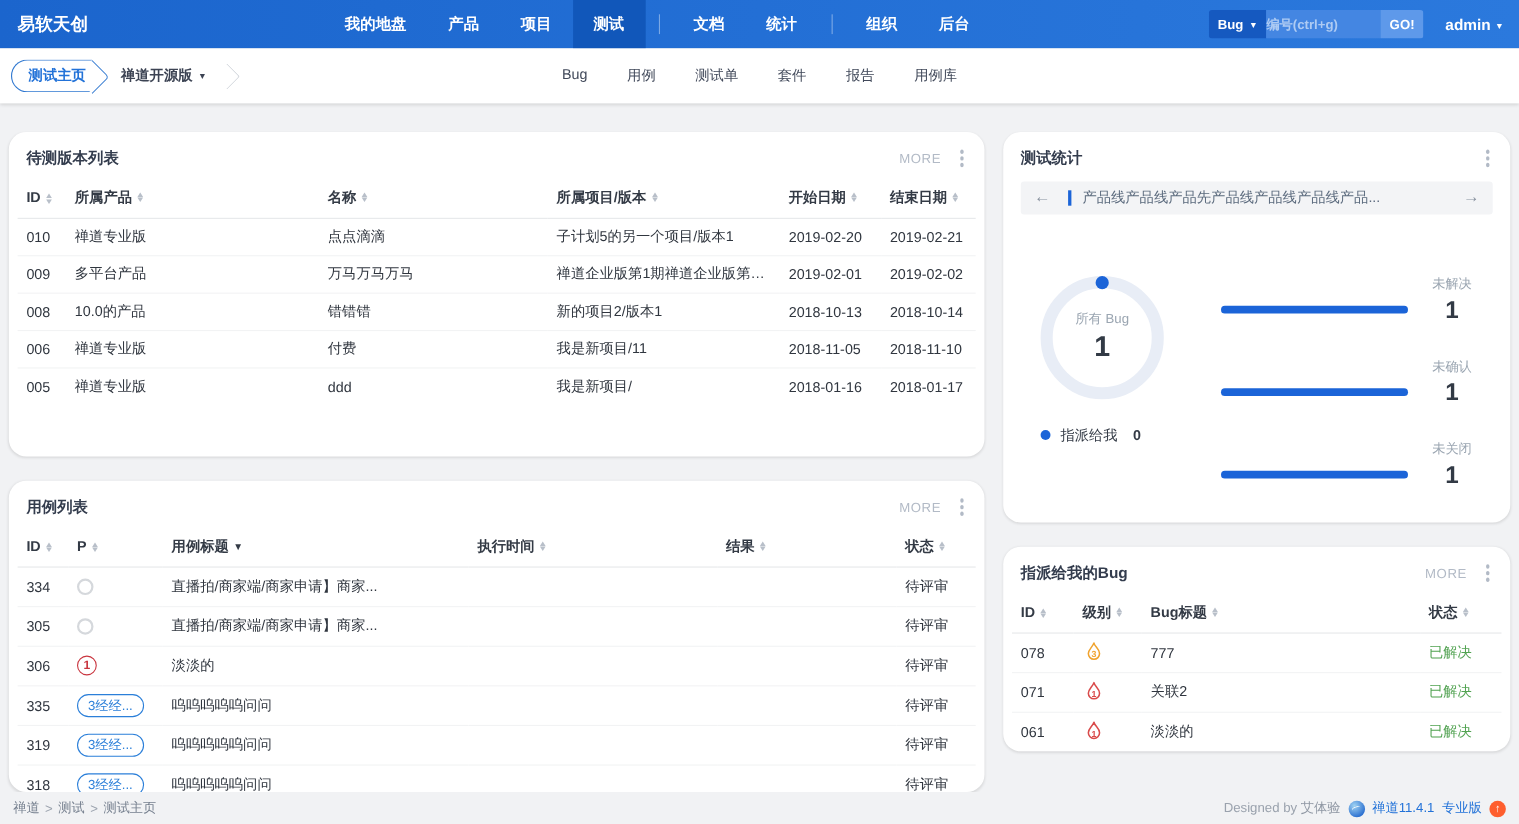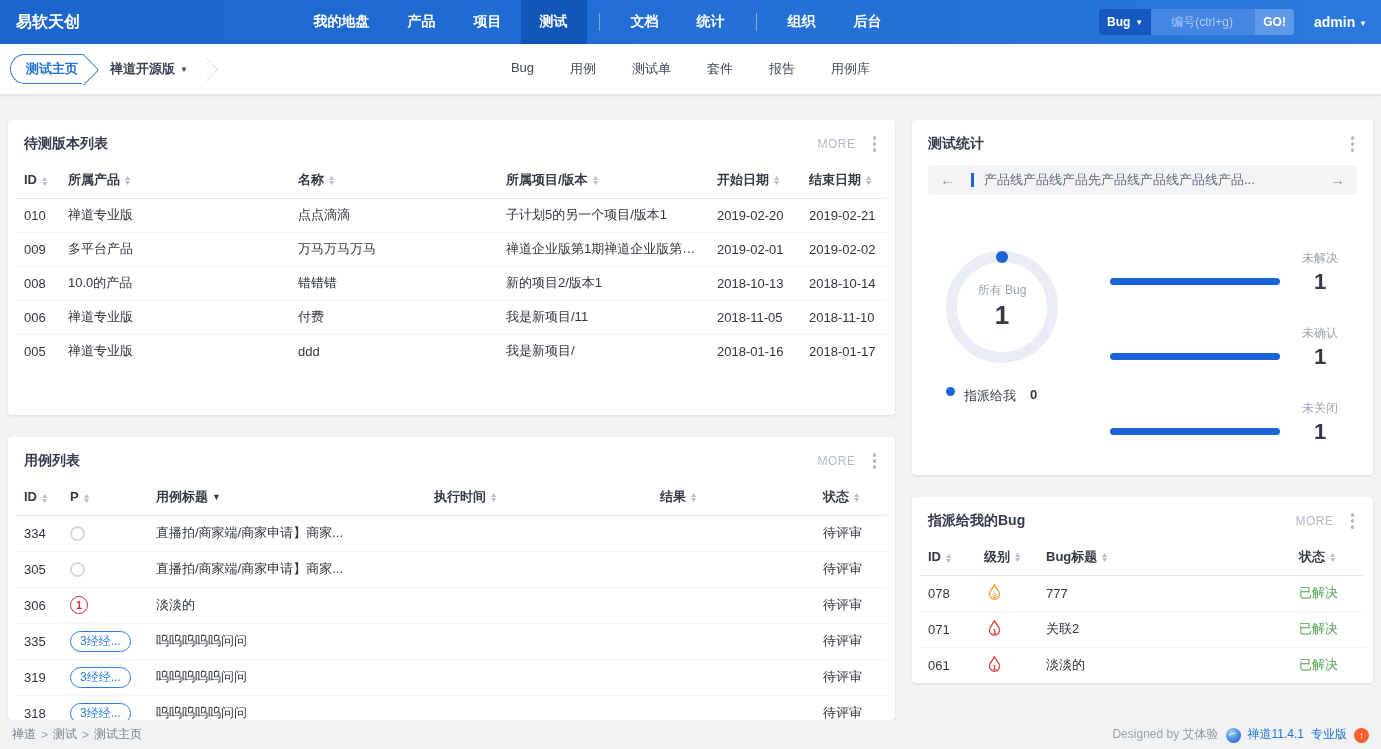--- a/index.html
+++ b/index.html
@@ -10,41 +10,41 @@
   .navbar { height:44px; flex:0 0 44px; background:linear-gradient(to right,#1b65cd,#2b79dd); display:flex; align-items:center; color:#fff; }
   .brand { font-size:16px; font-weight:700; padding:0 16px; white-space:nowrap; }
   .nav-mid { flex:1; display:flex; justify-content:center; align-items:center; height:100%; }
   .nav-item { display:flex; align-items:center; height:44px; padding:0 19px; font-size:14px; font-weight:700; color:#fff; cursor:pointer; text-decoration:none; white-space:nowrap; }
   .nav-item.active { background:#1157ba; }
   .nav-sep { width:1px; height:18px; background:rgba(255,255,255,.4); margin:0 12px; }
   .nav-right { display:flex; align-items:center; padding-right:14px; }
   .searchbox { display:flex; align-items:center; height:26px; border-radius:3px; overflow:hidden; }
   .search-type { background:#1559c0; color:#fff; font-size:12px; font-weight:700; height:26px; display:flex; align-items:center; padding:0 8px; cursor:pointer; }
   .search-type .caret { margin-left:5px; }
-  .search-input { width:104px; height:26px; border:none; outline:none; background:#4486e2; color:#e4efff; font-size:12px; padding:0 20px; font-family:inherit; }
+  .search-input { width:104px; height:26px; border:none; outline:none; background:#4486e2; color:#e4efff; font-size:12px; padding:0 0; font-family:inherit;font-weight:bold; }
   .search-input::placeholder { color:#aecbf3; }
   .go-btn { height:26px; background:#5e99ea; border:none; color:#fff; font-size:12px; font-weight:700; padding:0 8px; cursor:pointer; font-family:inherit; }
   .user-menu { margin-left:20px; font-size:14px; font-weight:700; cursor:pointer; white-space:nowrap; }
   .caret { display:inline-block; font-size:8px; vertical-align:1px; }
 
   
   .subheader { height:50px; flex:0 0 50px; background:#fff; box-shadow:0 1px 3px rgba(0,0,0,.12); display:flex; align-items:center; padding:0 10px; position:relative; z-index:5; }
   .crumb1 { position:relative; height:30px; line-height:28px; border:1px solid #2e77d0; border-right:none; border-radius:15px 0 0 15px; padding:0 6px 0 15px; color:#2272d8; font-size:13px; font-weight:700; background:#fff; cursor:pointer; z-index:2; }
   .crumb1::after { content:""; position:absolute; right:-10.5px; top:3.6px; width:21px; height:21px; transform:rotate(45deg); border-top:1px solid #2e77d0; border-right:1px solid #2e77d0; border-radius:0 4px 0 0; background:#fff; z-index:-1; }
   .crumb2 { margin-left:26px; font-size:13px; font-weight:700; color:#3c4353; cursor:pointer; display:flex; align-items:center; }
   .crumb2 .caret { margin-left:5px; color:#3c4353; }
   .chev { width:17px; height:17px; border-top:1px solid #d8dce1; border-right:1px solid #d8dce1; border-radius:0 3px 0 0; transform:rotate(45deg); margin-left:10px; }
   .sub-tabs { position:absolute; left:50%; transform:translateX(-50%); display:flex; gap:36px; }
   .sub-tab { font-size:13px; color:#41495a; cursor:pointer; white-space:nowrap; }
 
   
   .main { flex:1; overflow:hidden; display:flex; gap:17px; padding:26px 8px 0; }
   .col-left { width:887px; flex:0 0 887px; display:flex; flex-direction:column; gap:22px; }
   .col-right { flex:1; display:flex; flex-direction:column; gap:22px; }
-  .panel { background:#fff; border-radius:4px; box-shadow:0 1px 2.5px rgba(0,0,0,.1); overflow:hidden; }
+  .panel { background:#fff; border-radius:16px; box-shadow:0 1px 2.5px rgba(0,0,0,.1); overflow:hidden; }
   .panel-hd { display:flex; align-items:center; padding:13px 16px 8px; }
   .panel-title { font-size:14px; font-weight:700; color:#333c4d; flex:1; }
   .more-link { font-size:12px; color:#b2bac6; letter-spacing:.5px; cursor:pointer; }
   .kebab { display:flex; flex-direction:column; gap:2.5px; margin-left:14px; padding:3px; cursor:pointer; }
   .kebab i { width:3.5px; height:3.5px; border-radius:50%; background:#b2bac6; }
 
   table { border-collapse:collapse; margin:0 8px; width:calc(100% - 16px); font-size:13px; color:#30363f; table-layout:fixed; }
   th { text-align:left; font-weight:700; color:#333a45; padding:8px 8px 9px; border-bottom:1px solid #e6e8ea; white-space:nowrap; cursor:pointer; }
   td { padding:0 8px; border-bottom:1px solid #f2f3f4; white-space:nowrap; overflow:hidden; text-overflow:ellipsis; }
   tr:last-child td { border-bottom:none; }
@@ -69,21 +69,21 @@
   .prod-arrow { color:#8a93a0; font-size:15px; cursor:pointer; line-height:1; }
   .prod-bar { width:3px; height:14px; background:#1b64d8; margin:0 10px 0 16px; }
   .prod-text { flex:1; font-size:13px; color:#5c6b7e; overflow:hidden; white-space:nowrap; text-overflow:ellipsis; margin-right:10px; }
   .stats-body { display:flex; padding:0 24px 0 34px; }
   .donut-col { width:152px; flex:0 0 152px; }
   .donut { width:112px; height:112px; border:11px solid #e8edf6; border-radius:50%; margin-top:56px; position:relative; }
   .donut-dot { position:absolute; left:50%; top:-11px; transform:translateX(-50%); width:12px; height:12px; border-radius:50%; background:#1b64d8; }
   .donut-center { position:absolute; inset:0; display:flex; flex-direction:column; align-items:center; justify-content:center; }
   .donut-label { font-size:12px; color:#9aa5b1; }
   .donut-value { font-size:26px; font-weight:700; color:#323a45; margin-top:1px; }
-  .stats-legend { margin-top:24px; display:flex; font-size:13px; color:#333a45; }
+  .stats-legend { margin-top:24px; display:flex; align-items:center; font-size:13px; color:#333a45; }
   .legend-dot { width:9px; height:9px; border-radius:50%; background:#1b64d8; margin-right:9px; }
   .legend-value { margin-left:14px; font-weight:700; }
   .bars { flex:1; margin-top:48px; display:flex; flex-direction:column; gap:24px; padding-left:12px; }
   .bar-row { display:flex; align-items:flex-end; height:51px; }
   .hbar { width:170px; height:7px; border-radius:4px; background:#1b64d8; margin-bottom:9px; }
   .bar-meta { margin-left:22px; display:flex; flex-direction:column;text-align:center; }
   .bar-label { font-size:12px; color:#9aa5b1; margin-bottom:3px; }
   .bar-value { font-size:22px; font-weight:700; color:#323a45; line-height:1.05; }
 
   .panel-cases { flex:1; }

